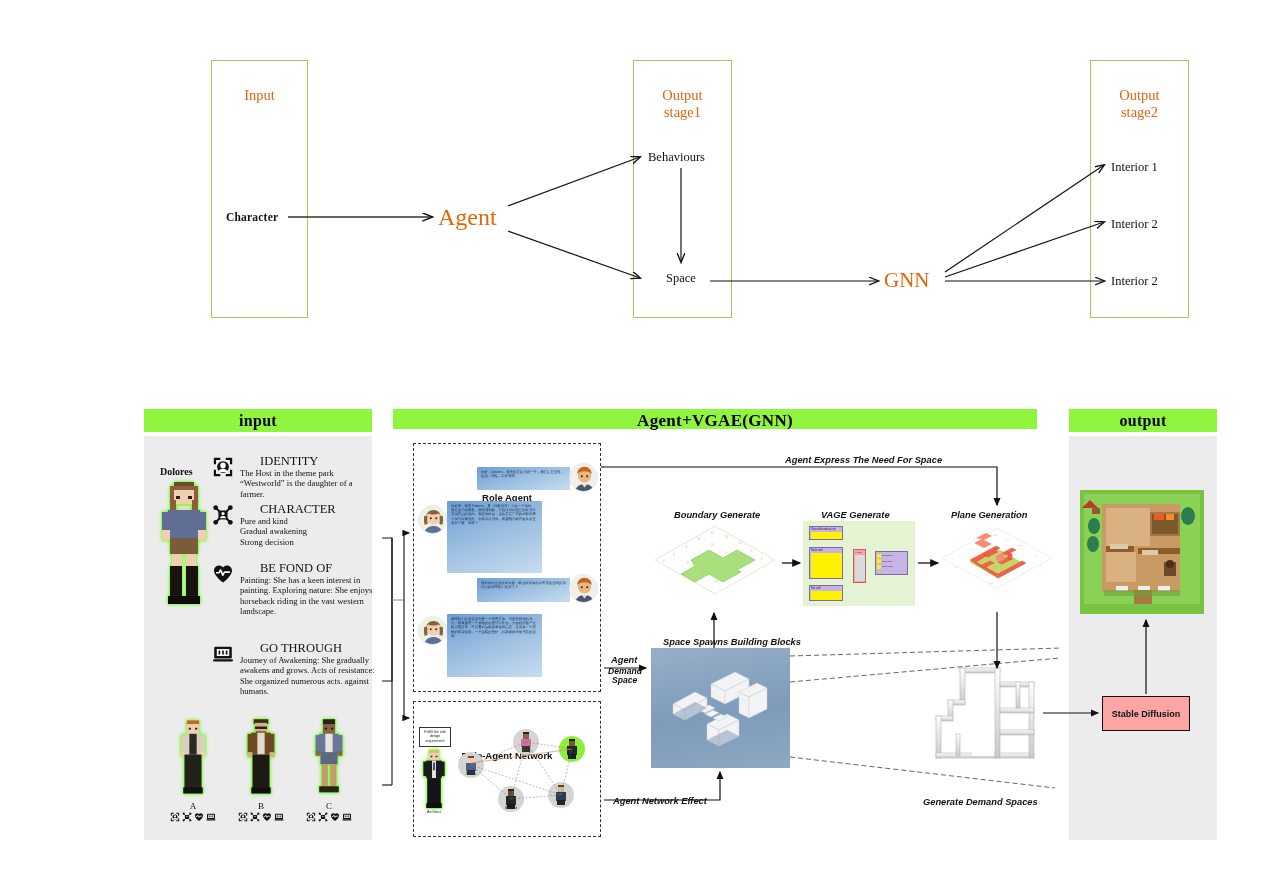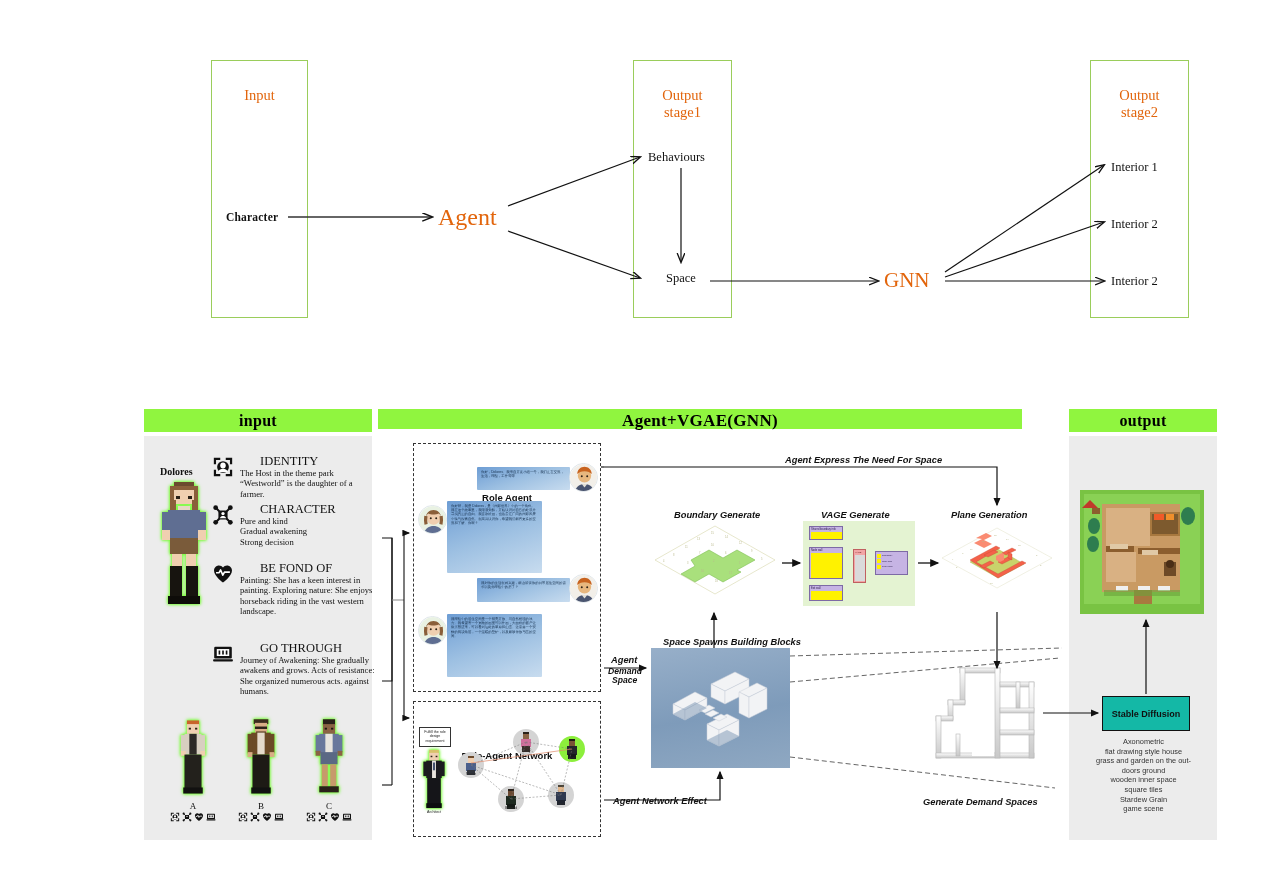--- a/index.html
+++ b/index.html
@@ -51,21 +51,21 @@
   .band-hdr {
     position:absolute;
     background:#90F53F;
     color:#000;
     font-family:"Liberation Serif", serif;
     font-weight:bold;
     text-align:center;
     letter-spacing:.3px;
   }
   .hdr-input  { left:144px;  top:409px; width:228px; height:23px; font-size:16px; line-height:23px;}
-  .hdr-agent  { left:378px;  top:409px; width:644px; height:20px; font-size:17px; line-height:23px;}
+  .hdr-agent  { left:393px;  top:409px; width:644px; height:20px; font-size:17px; line-height:23px;}
   .hdr-output { left:1069px; top:409px; width:148px; height:23px; font-size:16px; line-height:23px;}
 
   .band-body {
     position:absolute;
     background:#ECECEC;
   }
   .body-input  { left:144px;  top:436px; width:228px; height:404px; }
   .body-agent  { left:393px;  top:436px; width:644px; height:404px; background:#ffffff;}
   .body-output { left:1069px; top:436px; width:148px; height:404px; }
 
@@ -191,21 +191,21 @@
   }
 
   
   .game-img {
     position:absolute; left:1080px; top:490px; width:124px; height:124px;
     background:#6DBB3C;
     border:0px;
   }
   .sd-box {
     position:absolute; left:1102px; top:696px; width:88px; height:35px;
-    background:#14b8a6; border:1.2px solid #111;
+    background:#fca5a5; border:1.2px solid #111;
     display:flex; align-items:center; justify-content:center;
     font-family:"Liberation Sans", sans-serif;
     font-weight:bold; font-size:9px; color:#111;
   }
   .sd-prompt {
     position:absolute; left:1073px; top:737px; width:141px;
     text-align:center;
     font-family:"Liberation Sans", sans-serif;
     font-size:7.4px; line-height:9.6px; color:#333;
   }
@@ -794,30 +794,20 @@
         <ellipse cx="108" cy="26" rx="7" ry="9" fill="#2E7D4F"></ellipse>
       </g>
       <g fill="#6BA23A">
         <rect x="24" y="100" width="76" height="6" opacity="0.6"></rect>
       </g>
     </svg>
   </div>
 
   <div class="sd-box">Stable Diffusion</div>
 
-  <div class="sd-prompt">
-    <div>Axonometric</div>
-    <div>flat drawing style house</div>
-    <div>grass and garden on the out-</div>
-    <div>doors ground</div>
-    <div>wooden inner space</div>
-    <div>square tiles</div>
-    <div>Stardew Grain</div>
-    <div>game scene</div>
-  </div>
 
   <svg class="overlay" viewBox="0 0 1267 896">
     <defs>
       <marker id="ah" markerWidth="9" markerHeight="9" refX="7.5" refY="3.2" orient="auto">
         <path d="M0,0 L8,3.2 L0,6.4" fill="none" stroke="#111" stroke-width="1.1"></path>
       </marker>
       <marker id="ahf" markerWidth="8" markerHeight="8" refX="6" refY="3" orient="auto">
         <path d="M0,0 L7,3 L0,6 z" fill="#111"></path>
       </marker>
     </defs>

